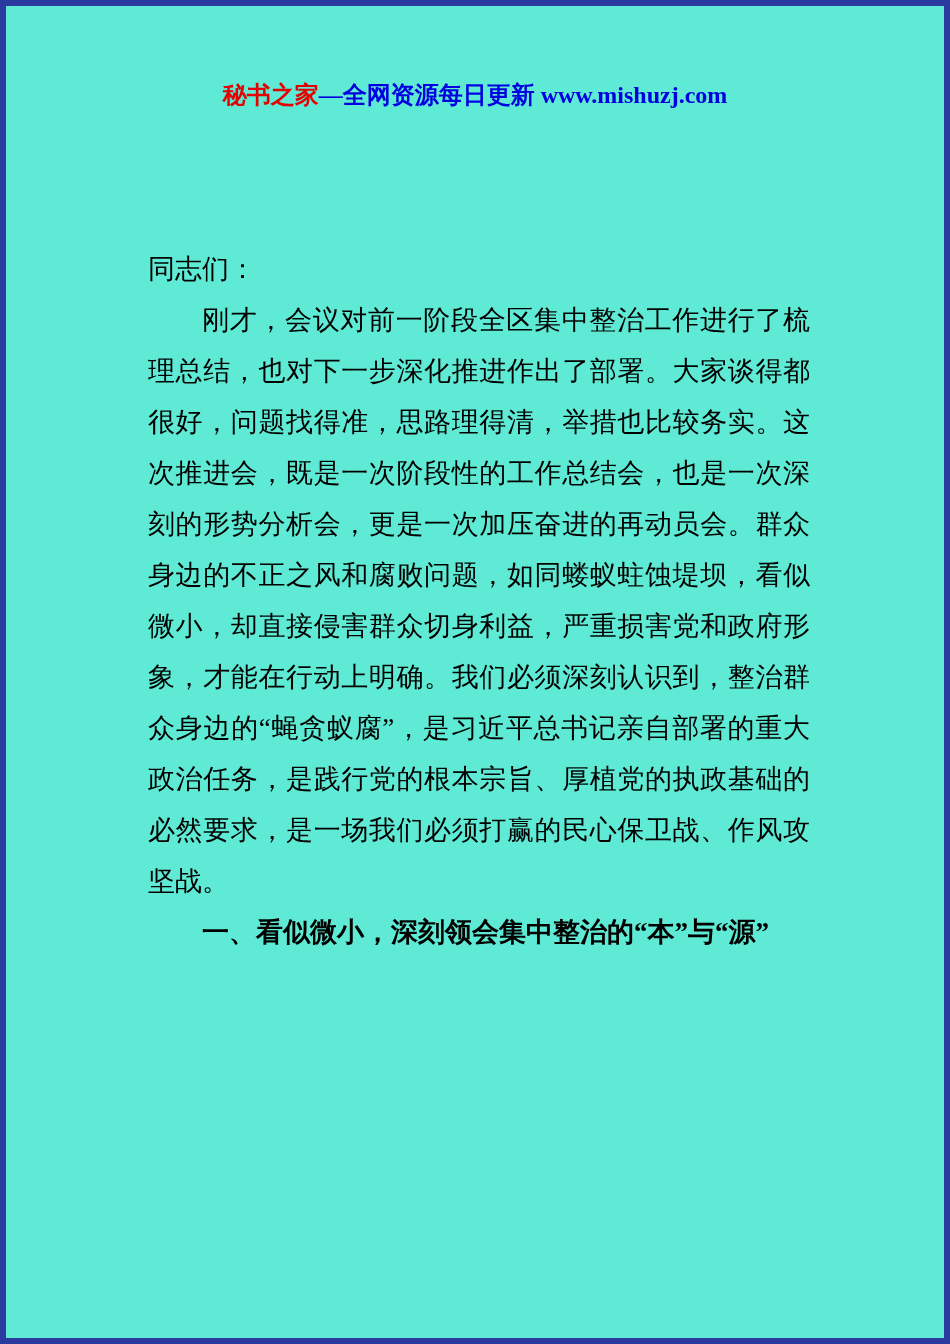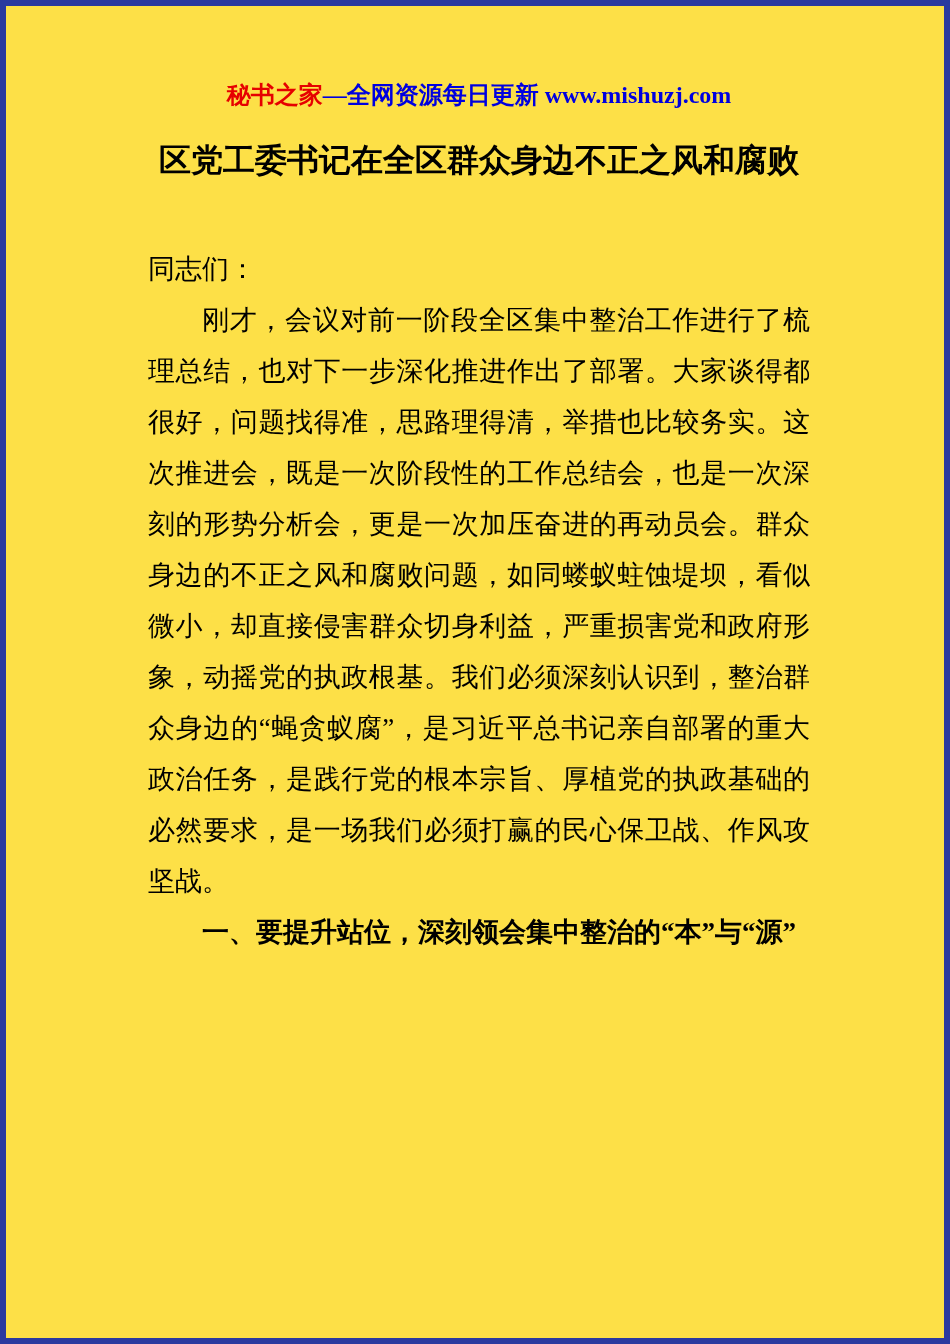--- a/index.html
+++ b/index.html
@@ -5,26 +5,25 @@
   html, body {
     margin: 0;
     padding: 0;
     background: #ffffff;
   }
   .page {
     position: relative;
     width: 950px;
     height: 1344px;
     box-sizing: border-box;
-    background: #fde047;
+    background: #5eead4;
     border: 6px solid #2b3a9f;
     overflow: hidden;
     font-family: "Liberation Serif", serif;
     color: #000000;
-    padding-left: 8px;
   }
   .content {
     box-sizing: border-box;
     padding: 74px 134px 0 134px;
   }
   .site-header {
     text-align: center;
     font-size: 24px;
     font-weight: bold;
     line-height: 30px;
@@ -47,20 +46,21 @@
     font-weight: bold;
     line-height: 48px;
     color: #000000;
   }
   .body-text {
     margin-top: 60px;
     font-size: 27px;
     line-height: 51px;
     text-align: justify;
     text-justify: inter-character;
+    margin-left: 8px;
   }
   .body-text p {
     margin: 0;
     padding: 0;
   }
   .salutation {
     text-indent: 0;
   }
   .para {
     text-indent: 2em;
@@ -74,26 +74,26 @@
 <body>
 
 <div class="page">
   <div class="content">
 
     <div class="site-header">
       <span class="brand">秘书之家</span><span class="tagline">—全网资源每日更新 </span><a class="url">www.mishuzj.com</a>
     </div>
 
     <h1 class="doc-title">
-      <span class="title-line">区党工委书记在全区群众身边不正之风和腐败</span><br>
+      <br>
     </h1>
 
     <div class="body-text">
       <p class="salutation">同志们：</p>
 
-      <p class="para">刚才，会议对前一阶段全区集中整治工作进行了梳理总结，也对下一步深化推进作出了部署。大家谈得都很好，问题找得准，思路理得清，举措也比较务实。这次推进会，既是一次阶段性的工作总结会，也是一次深刻的形势分析会，更是一次加压奋进的再动员会。群众身边的不正之风和腐败问题，如同蝼蚁蛀蚀堤坝，看似微小，却直接侵害群众切身利益，严重损害党和政府形象，动摇党的执政根基。我们必须深刻认识到，整治群众身边的“蝇贪蚁腐”，是习近平总书记亲自部署的重大政治任务，是践行党的根本宗旨、厚植党的执政基础的必然要求，是一场我们必须打赢的民心保卫战、作风攻坚战。</p>
+      <p class="para">刚才，会议对前一阶段全区集中整治工作进行了梳理总结，也对下一步深化推进作出了部署。大家谈得都很好，问题找得准，思路理得清，举措也比较务实。这次推进会，既是一次阶段性的工作总结会，也是一次深刻的形势分析会，更是一次加压奋进的再动员会。群众身边的不正之风和腐败问题，如同蝼蚁蛀蚀堤坝，看似微小，却直接侵害群众切身利益，严重损害党和政府形象，才能在行动上明确。我们必须深刻认识到，整治群众身边的“蝇贪蚁腐”，是习近平总书记亲自部署的重大政治任务，是践行党的根本宗旨、厚植党的执政基础的必然要求，是一场我们必须打赢的民心保卫战、作风攻坚战。</p>
 
-      <p class="section-heading">一、要提升站位，深刻领会集中整治的“本”与“源”</p>
+      <p class="section-heading">一、看似微小，深刻领会集中整治的“本”与“源”</p>
 
     </div>
 
   </div>
 </div>
 
 </body></html>

